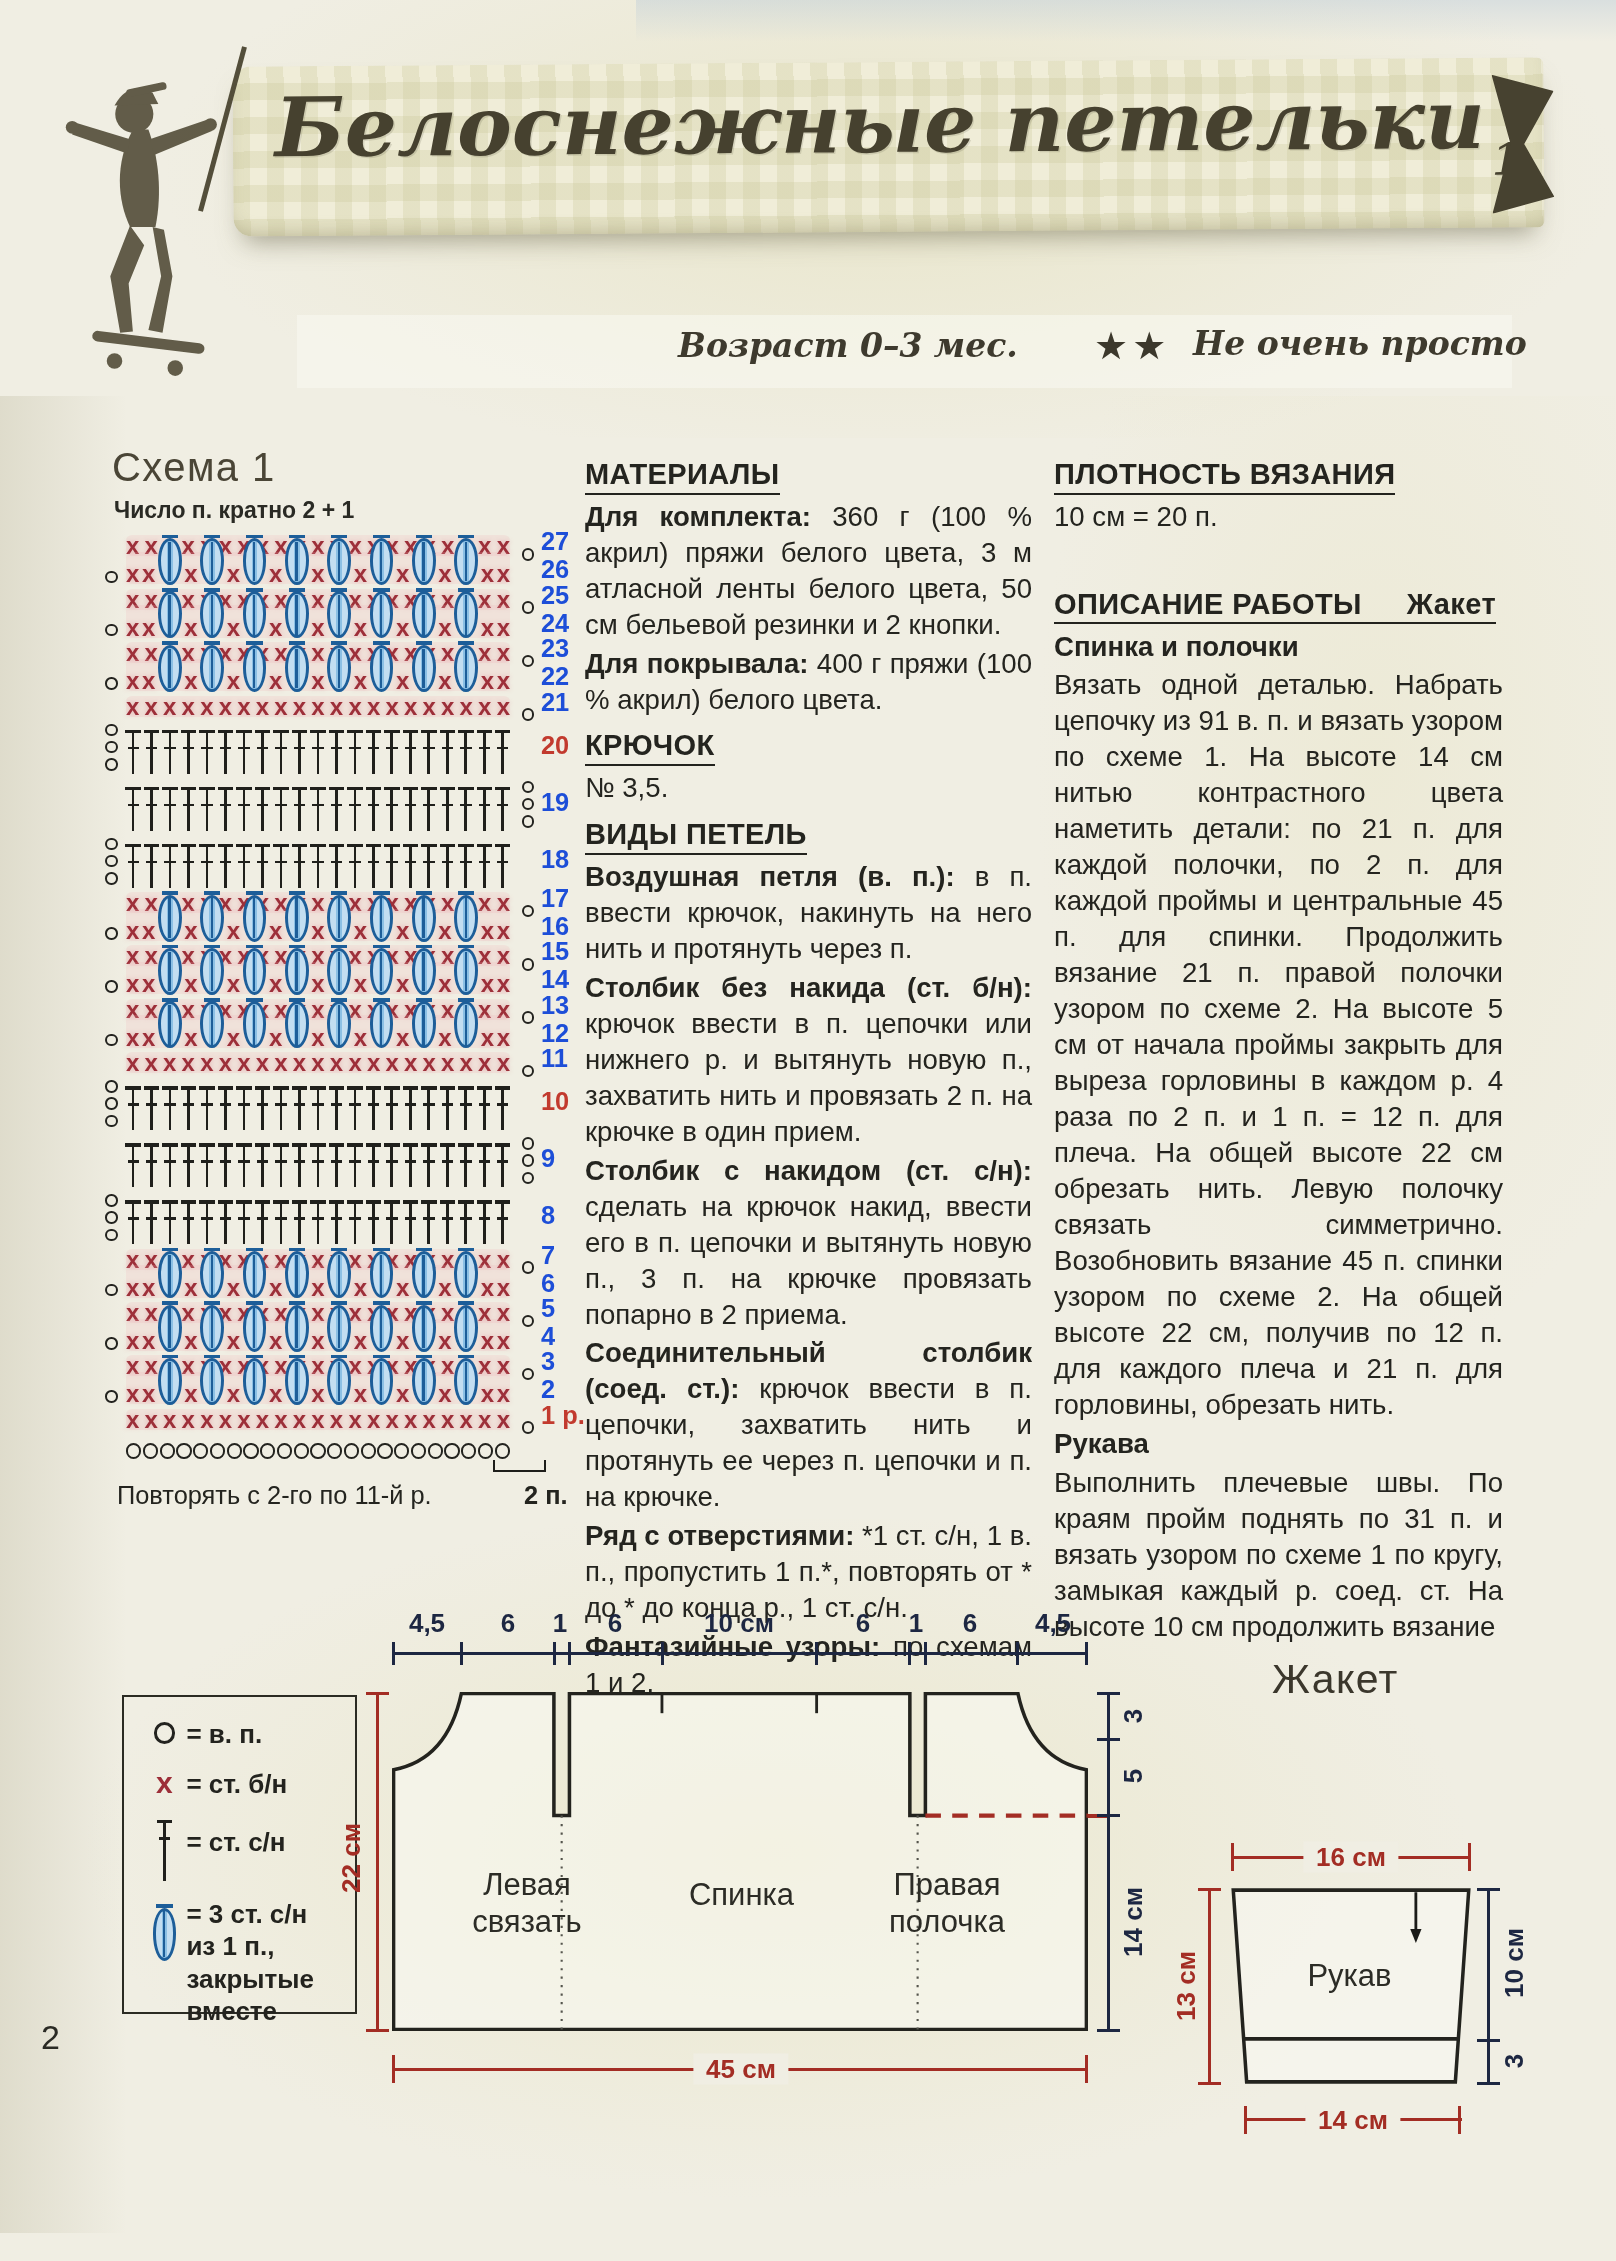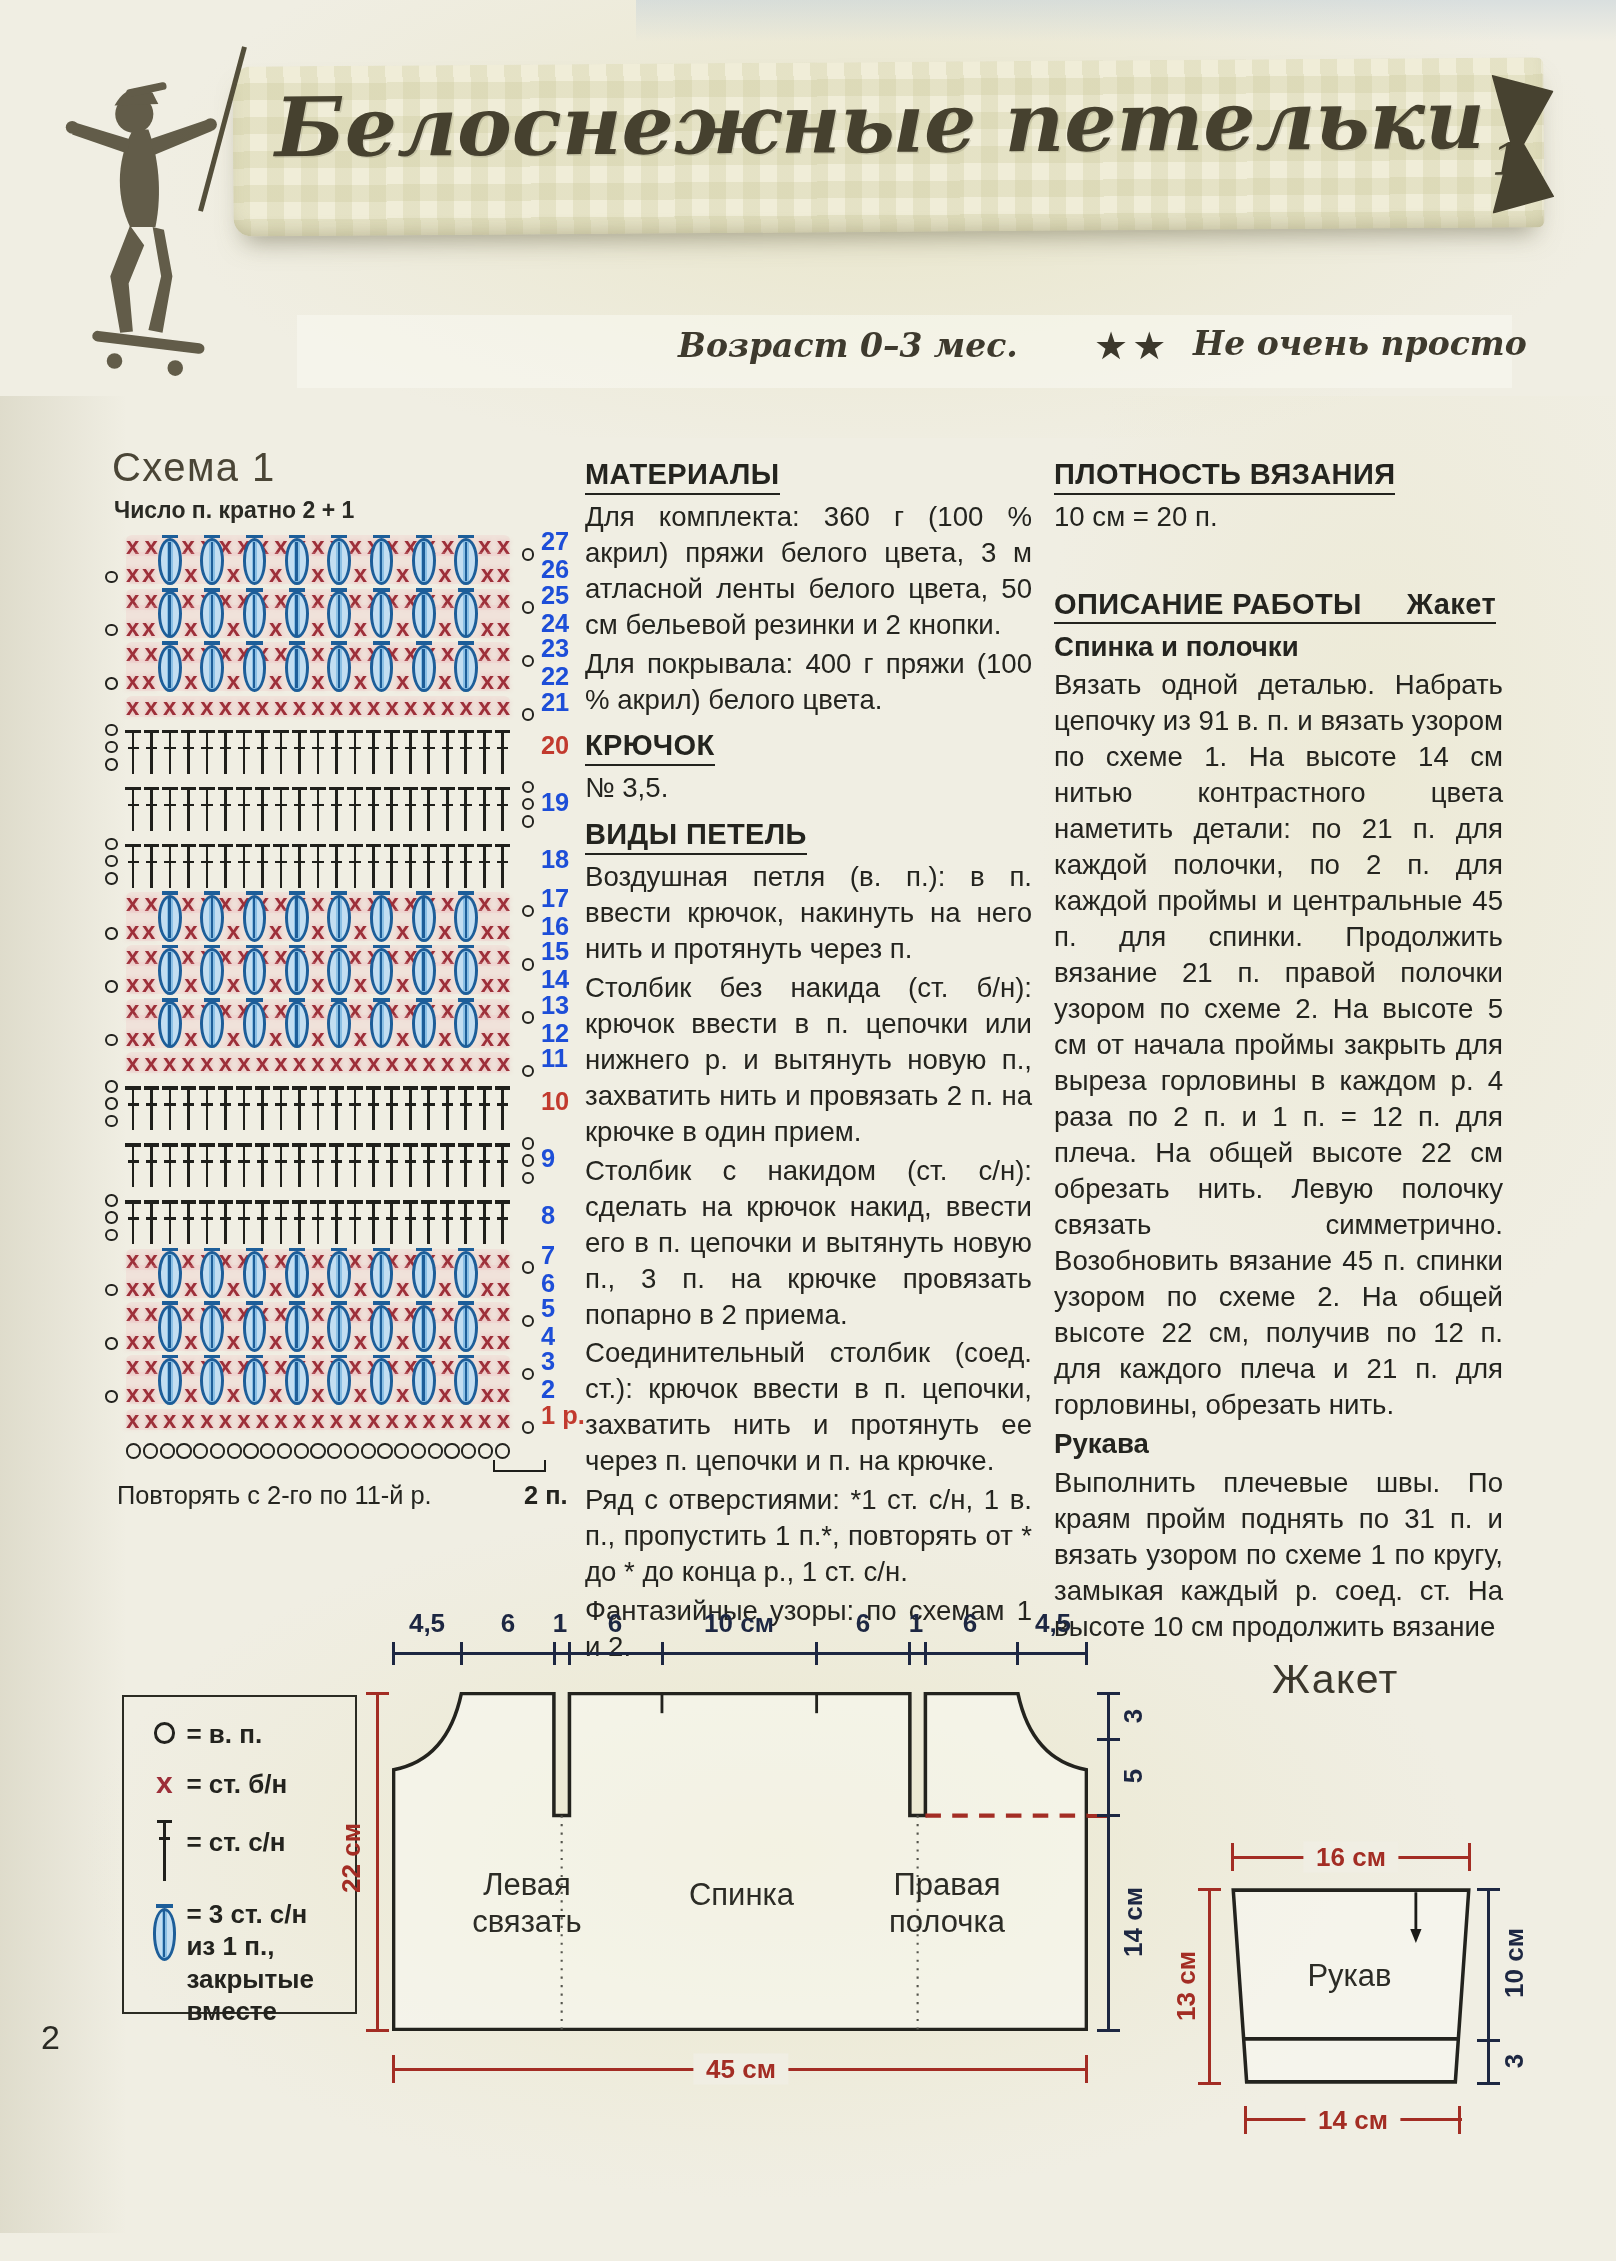--- a/index.html
+++ b/index.html
@@ -36,21 +36,21 @@
   .script{font-family:"DejaVu Serif",serif;font-style:italic;font-weight:600;color:#3e3a2e;}
   .age{position:absolute;left:678px;top:326px;font-size:33px;}
   .stars{position:absolute;left:1094px;top:324px;font-size:38px;color:#3c382c;letter-spacing:4.2px;}
   .diff{position:absolute;left:1193px;top:324px;font-size:33px;}
 
   
   .col{position:absolute;font-size:27.6px;line-height:36px;}
   .col p{margin:0 0 2.8px 0;text-align:justify;}
   .hd{display:inline-block;font-weight:bold;font-size:29px;border-bottom:2.1px solid #23231e;padding-bottom:0.7px;margin:7px 0 4.2px 0;letter-spacing:0.4px;}
   .hd2{margin-left:45px;}
-  .lead{font-weight:normal;}
+  .lead{font-weight:bold;}
   .subhd{font-weight:bold;margin-top:1.4px;}
 
   
   .chart-title{position:absolute;left:112px;top:445px;font-size:40px;color:#4a4536;letter-spacing:1.4px;}
   .chart-sub{position:absolute;left:114px;top:497px;font-size:23px;font-weight:bold;color:#2a2a24;}
   #chart-rows{position:absolute;left:105px;top:531px;width:495px;}
   .crow{display:flex;align-items:flex-end;}
   .crow-x{height:25.4px;}
   .crow-p{height:28px;}
   .crow-tl,.crow-tr{height:57px;}

